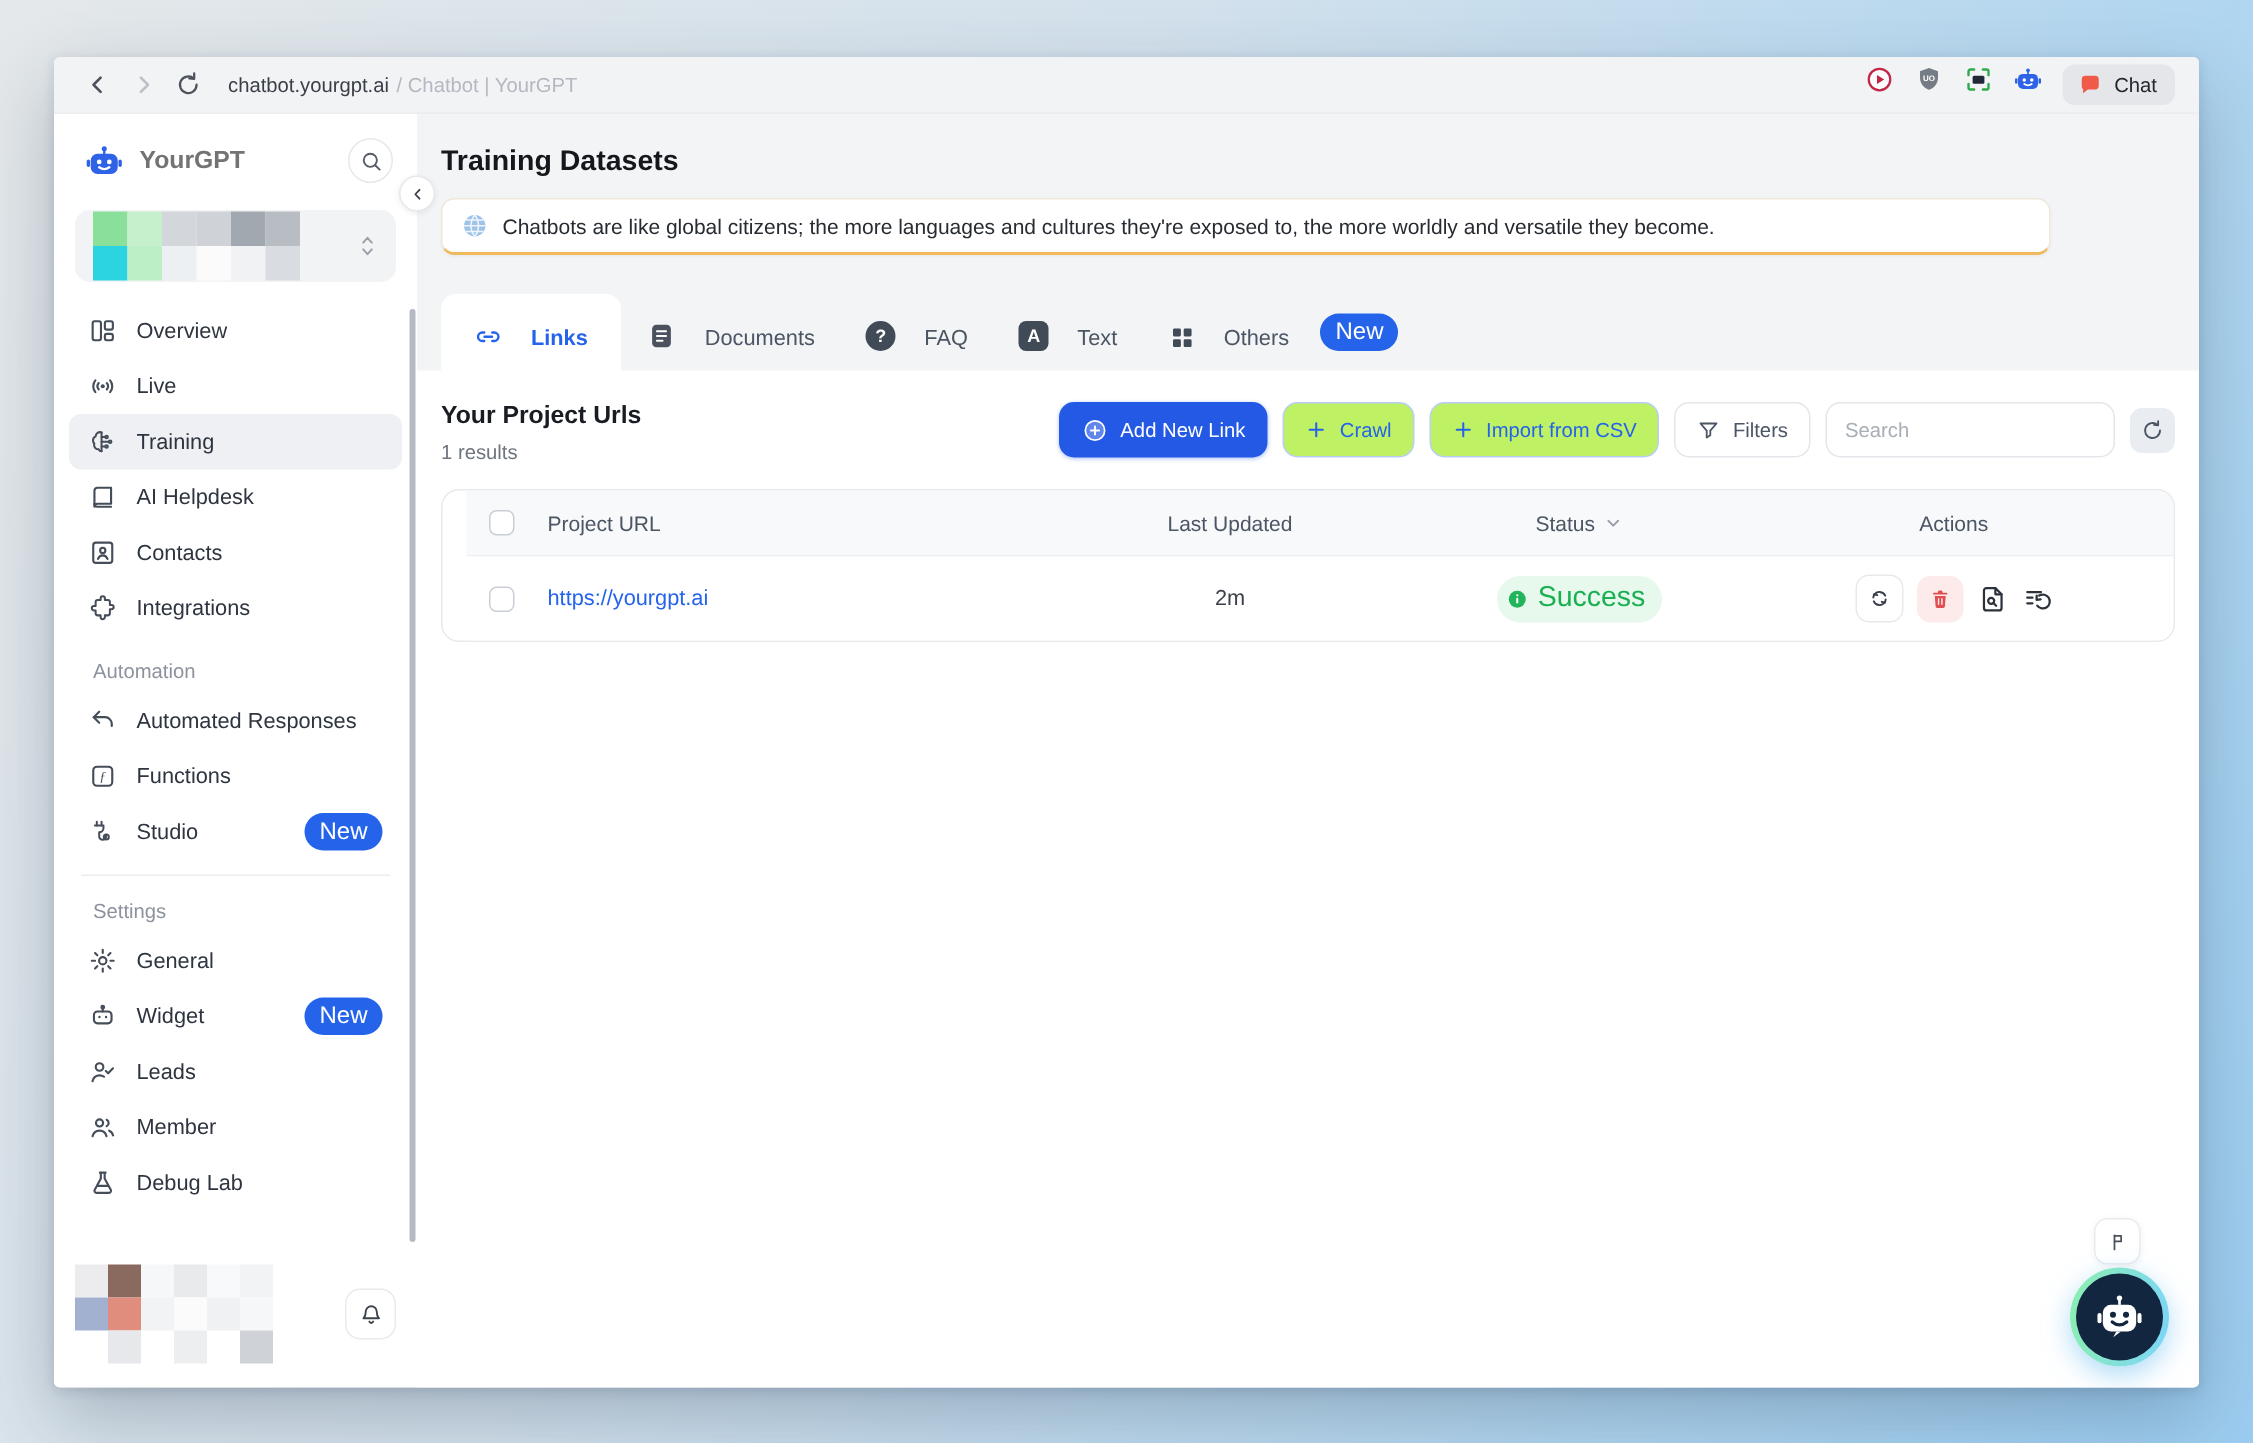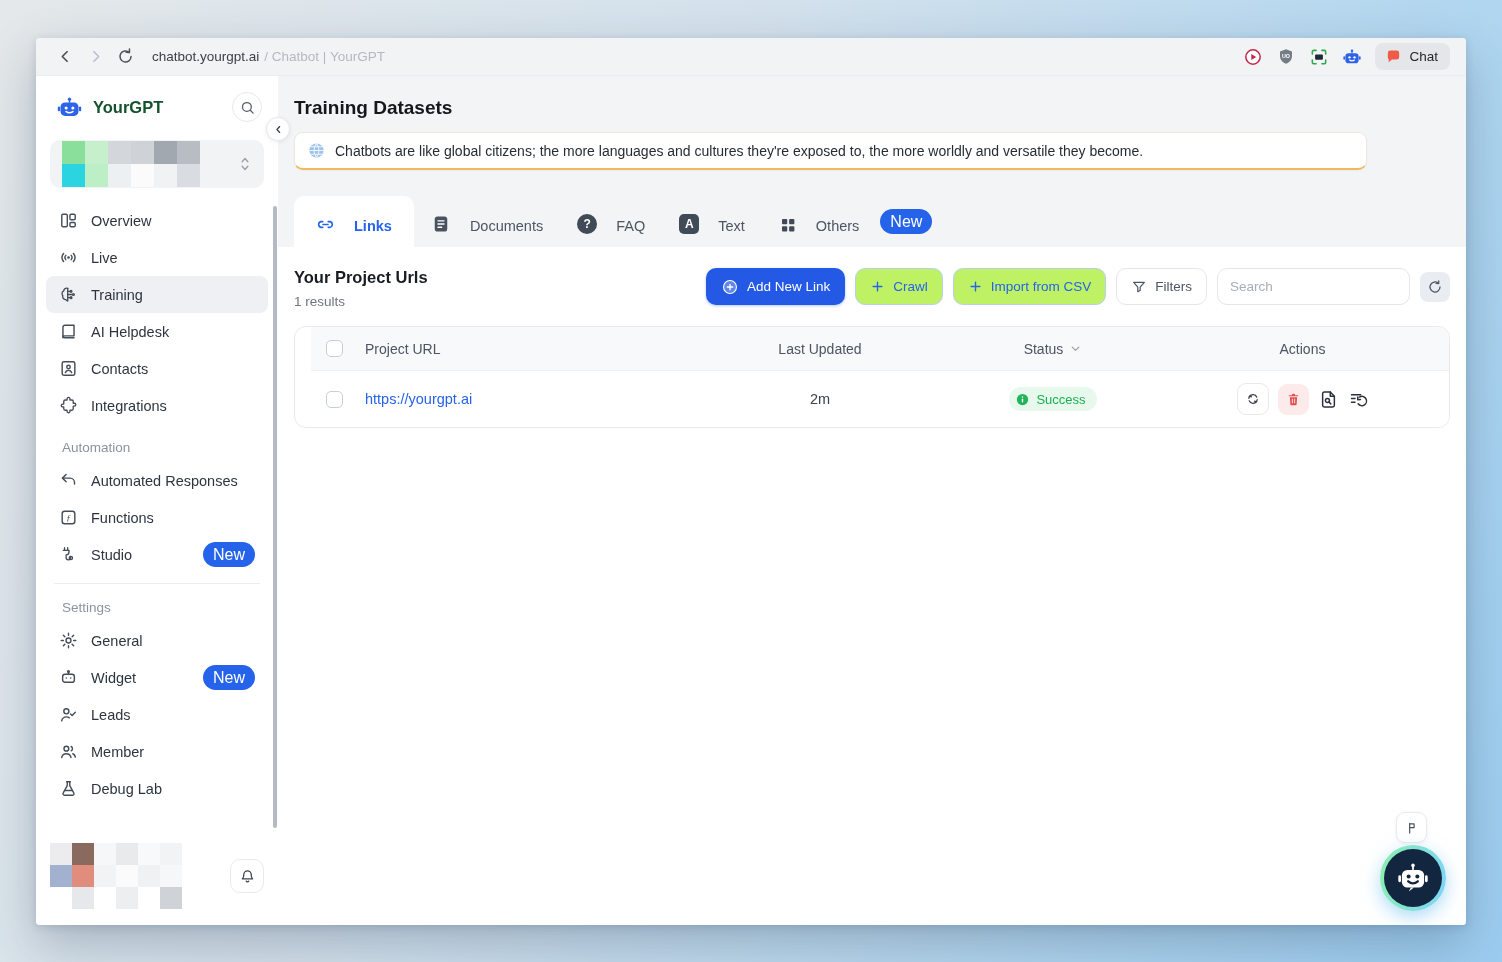--- a/index.html
+++ b/index.html
@@ -21,32 +21,32 @@
   }
 
   
   .browser-bar { height:38px; flex-shrink:0; background:#f2f3f5; border-bottom:1px solid #ebecef;
     display:flex; align-items:center; padding:0 16px; gap:4px; }
   .nav-btn { width:26px; height:26px; display:flex; align-items:center; justify-content:center; border-radius:6px; color:#4d535c; }
   .nav-btn.disabled { color:#bcc1c8; }
   .url { margin-left:10px; font-size:13.5px; display:flex; gap:5px; white-space:nowrap; }
   .url .host { color:#3a3f47; font-weight:500; }
   .url .tail { color:#b4b9c1; }
-  .bar-right { margin-left:auto; display:flex; align-items:center; gap:13px; }
+  .bar-right { margin-left:auto; display:flex; align-items:flex-start; gap:13px; }
   .ext-ic { width:20px; height:20px; }
   .chat-pill { display:flex; align-items:center; gap:7px; background:#e4e6ea; border-radius:8px; padding:5px 12px 5px 10px;
     font-size:13.5px; color:#23272e; font-weight:500; }
 
   
   .app { flex:1; display:flex; min-height:0; }
 
   
   .sidebar { width:242px; flex-shrink:0; background:#fff; position:relative; display:flex; flex-direction:column; }
   .logo-row { display:flex; align-items:center; gap:10px; padding:16px 16px 10px 20px; }
-  .brand { font-size:16.5px; font-weight:800; color:#14532d; }
+  .brand { font-size:16.5px; font-weight:800; color:#737373; }
   .side-search { margin-left:auto; width:30px; height:30px; border-radius:50%; border:1px solid #e6e8ec; background:#fff;
     display:flex; align-items:center; justify-content:center; color:#555c66; }
   .collapse-btn { position:absolute; right:-12px; top:41px; width:24px; height:24px; border-radius:50%; background:#fff;
     border:1px solid #e6e8ec; box-shadow:0 1px 4px rgba(0,0,0,.08); display:flex; align-items:center; justify-content:center;
     color:#3a3f47; z-index:6; }
   .workspace { margin:8px 14px 4px; height:48px; background:#f2f3f5; border-radius:10px; display:flex; align-items:center;
     padding:0 12px; }
   .mosaic { display:grid; grid-template-columns:repeat(6,23px); grid-auto-rows:23px; }
   .mosaic div { width:23px; height:23px; }
   .ws-chevrons { margin-left:auto; color:#9aa1ab; }
@@ -100,21 +100,21 @@
   .table { margin:0 16px; border:1px solid #e7e9ed; border-radius:12px; overflow:hidden; background:#fff;padding-left:16px; }
   .tgrid { display:grid; grid-template-columns:46px 333px 260px 206px 1fr; align-items:center; }
   .thead { background:#f8f9fb; height:44px; color:#4b5563; font-size:14px; border-bottom:1px solid #edeff2; }
   .trow { height:56px; font-size:14.5px; background:#fff; }
   .cell-cb { display:flex; justify-content:center; }
   .checkbox { width:17px; height:17px; border:1.5px solid #c9ced6; border-radius:5px; background:#fff; }
   .cell-c { display:flex; justify-content:center; align-items:center; gap:6px; }
   .url-link { color:#2563eb; text-decoration:none; padding-left:8px; }
   .th-url { padding-left:8px; }
   .lu-cell { color:#3b414a; }
-  .status-badge { display:inline-flex; align-items:center; gap:6px; background:#e7f8ed; color:#1ab052; font-size:13px;
+  .status-badge { display:inline-flex; align-items:center; gap:6px; background:#e7f8ed; color:#1ab052; font-size:19px;
     font-weight:500; border-radius:999px; padding:4.5px 11px 4.5px 6px; }
   .act-btn { display:flex; align-items:center; justify-content:center; cursor:default; }
   .act-sync { width:32px; height:32px; border:1px solid #e7e9ed; border-radius:9px; background:#fff; color:#394049; }
   .act-trash { width:31px; height:31px; border-radius:9px; background:#fdeaea; color:#e04f4f; }
   .act-plain { color:#2c323a; }
   .acts { gap:9px; }
 
   
   .flag-btn { position:absolute; left:1360px; top:774px; width:31px; height:31px; border-radius:9px; background:#fff;
     border:1px solid #e9ebef; box-shadow:0 1px 4px rgba(0,0,0,.06); display:flex; align-items:center; justify-content:center;

